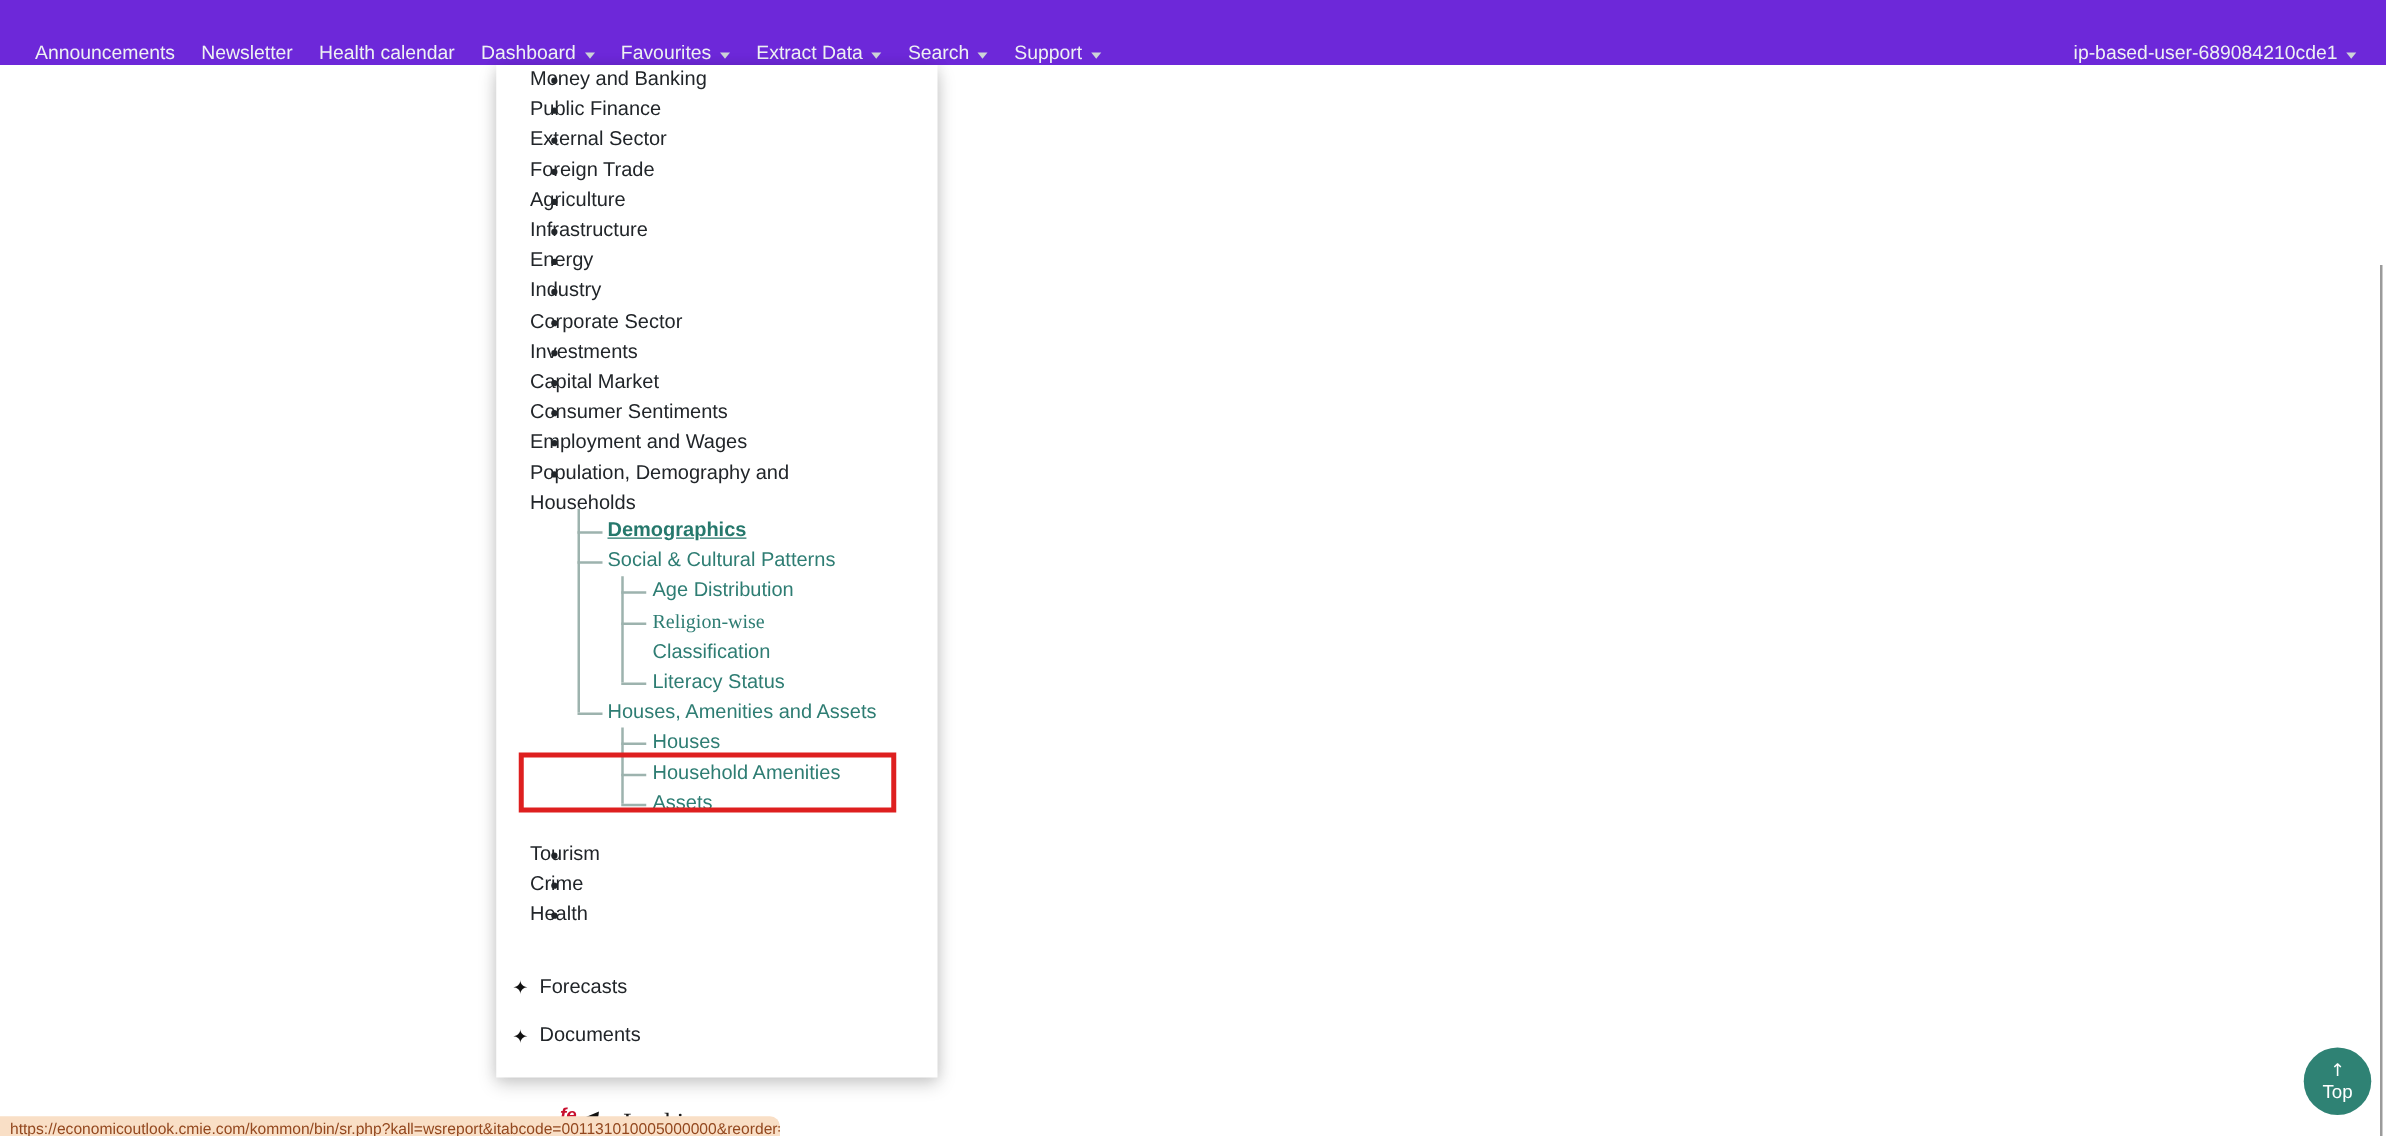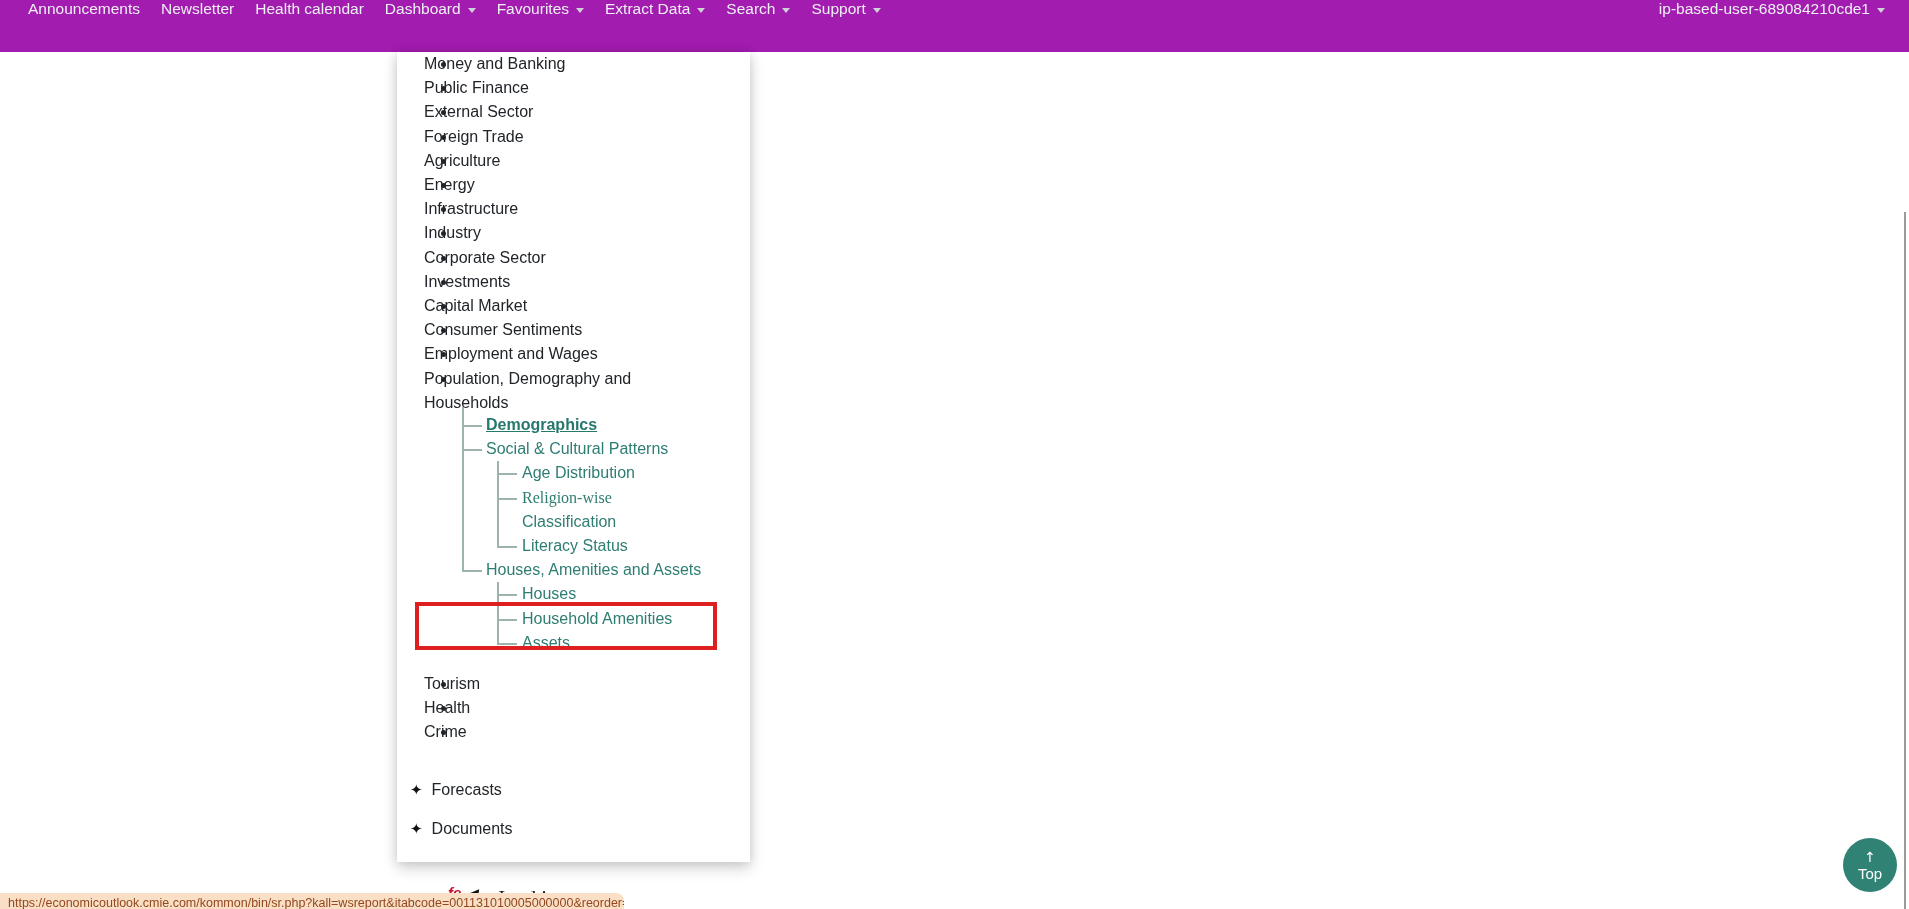--- a/index.html
+++ b/index.html
@@ -1,21 +1,21 @@
 <!DOCTYPE html>
 <html><head>
 <meta charset="utf-8">
 <style>
   * { margin:0; padding:0; box-sizing:border-box; }
   html,body { width:1909px; height:909px; overflow:hidden; background:#ffffff;
               font-family:"Liberation Sans", sans-serif; position:relative; }
 
   
   .navbar { position:absolute; left:0; top:0; width:1909px; height:52px;
-            background:#a21caf; display:flex; align-items:flex-start;
+            background:#6d28d9; display:flex; align-items:flex-end;
             padding:0 24px 0 28px; }
   .nav-item { display:flex; align-items:center; margin-right:21px;
               color:#eef1f3; font-size:15.5px; cursor:pointer; white-space:nowrap; }
   .caret { display:inline-block; width:0; height:0; margin-left:7px; margin-top:2px;
            border-left:4px solid transparent; border-right:4px solid transparent;
            border-top:5px solid #cdd3d8; }
   .nav-user { margin-left:auto; display:flex; align-items:center;
               color:#eef1f3; font-size:15.5px; cursor:pointer; }
 
   
@@ -120,22 +120,22 @@
 </nav>
 
 <div class="panel">
 
   <ul class="cat-list">
     <li>Money and Banking</li>
     <li>Public Finance</li>
     <li>External Sector</li>
     <li>Foreign Trade</li>
     <li>Agriculture</li>
+    <li>Infrastructure</li>
     <li>Energy</li>
-    <li>Infrastructure</li>
     <li>Industry</li>
     <li>Corporate Sector</li>
     <li>Investments</li>
     <li>Capital Market</li>
     <li>Consumer Sentiments</li>
     <li>Employment and Wages</li>
     <li class="wrap">Population, Demography and Households</li>
   </ul>
 
   <div class="tree">
@@ -162,22 +162,22 @@
     <div class="tree-row l1" style="top:145.2px;">Houses, Amenities and Assets</div>
     <div class="tree-row l2" style="top:169.4px;">Houses</div>
     <div class="tree-row l2" style="top:193.6px;">Household Amenities</div>
     <div class="tree-row l2" style="top:217.8px;">Assets</div>
   </div>
 
   <div class="red-box"></div>
 
   <ul class="cat-list bottom">
     <li>Tourism</li>
+    <li>Crime</li>
     <li>Health</li>
-    <li>Crime</li>
   </ul>
 
   <div class="action-link action-forecasts">
     <span class="star">✦</span>
     <span>Forecasts</span>
   </div>
   <div class="action-link action-documents">
     <span class="star">✦</span>
     <span>Documents</span>
   </div>

